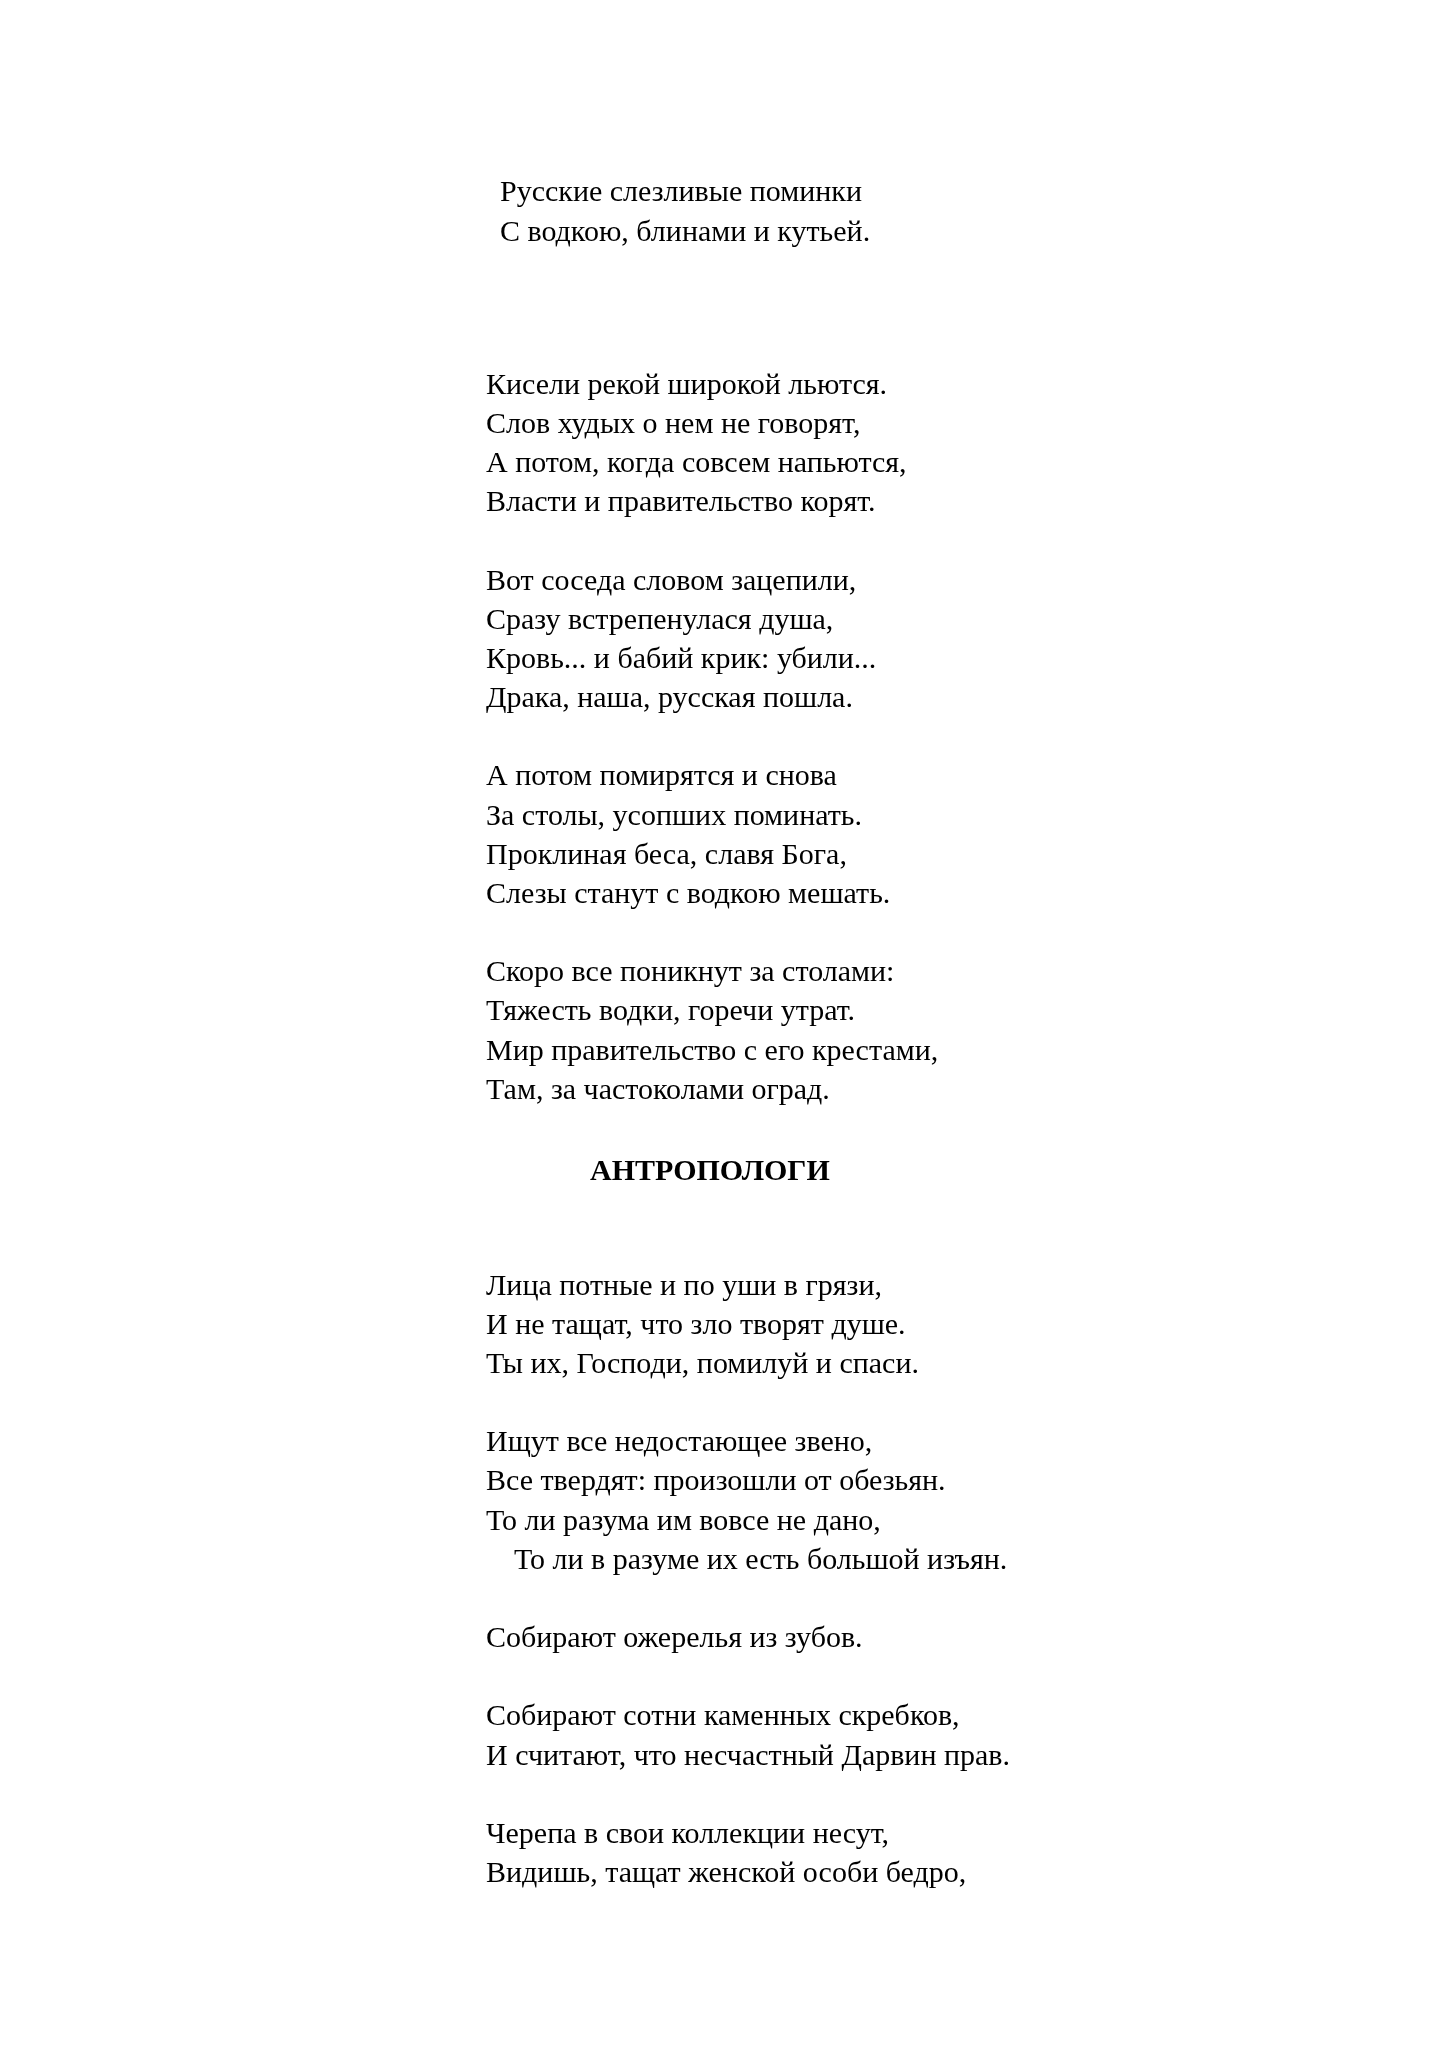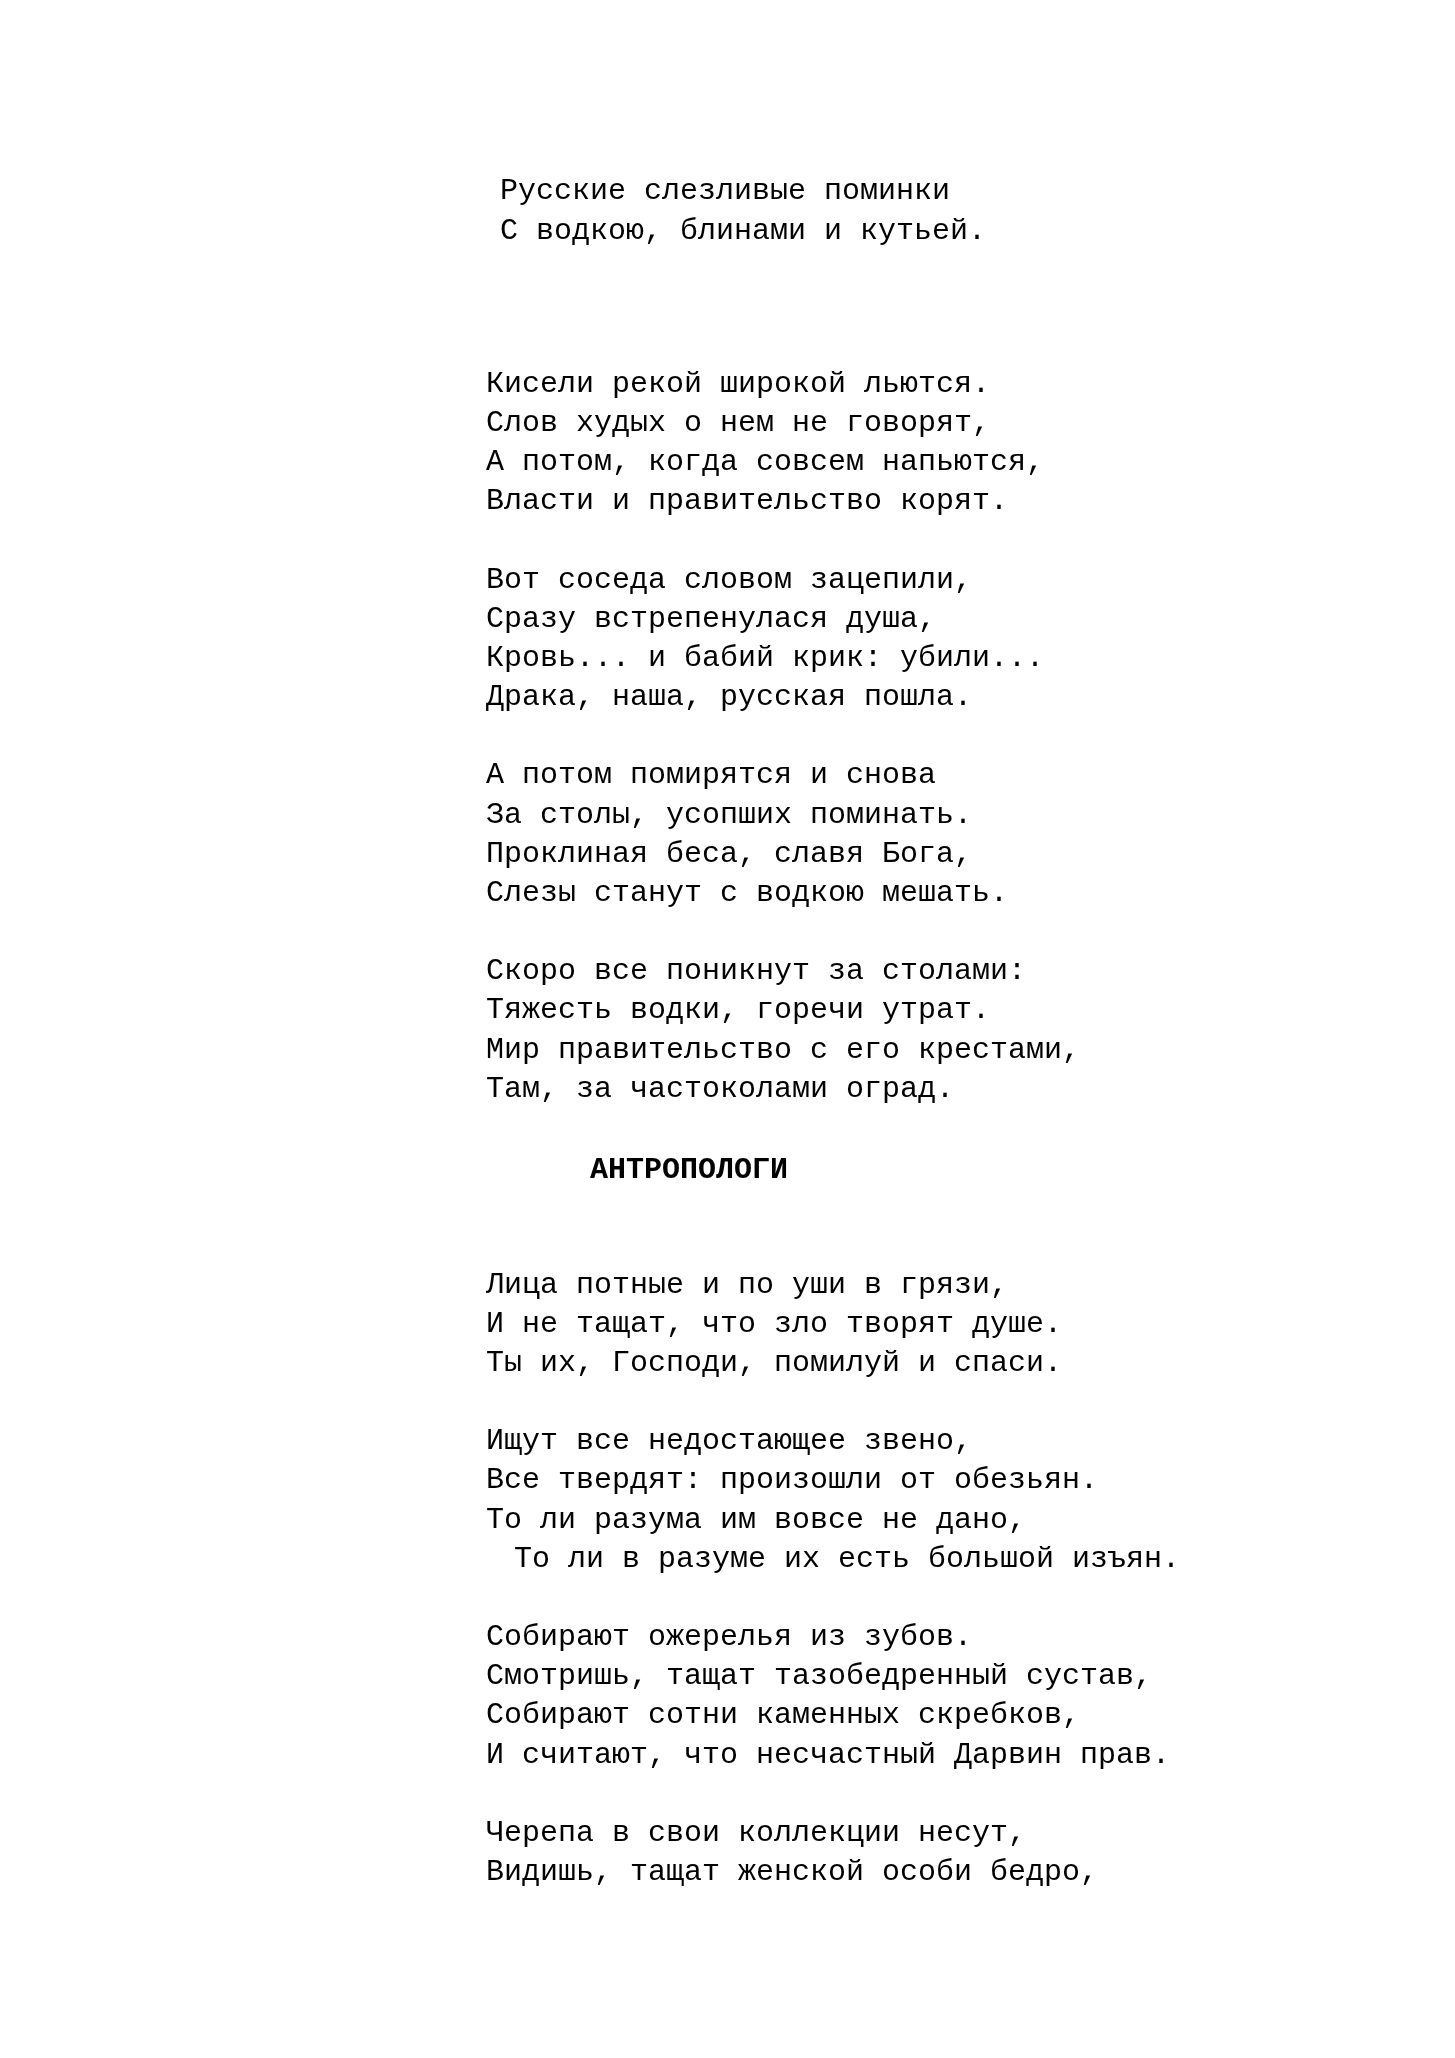--- a/index.html
+++ b/index.html
@@ -1,20 +1,20 @@
 <!DOCTYPE html>
 <html><head>
 <meta charset="utf-8">
 <style>
   html, body { margin: 0; padding: 0; background: #ffffff; }
   body { width: 1455px; height: 2058px; position: relative; overflow: hidden; }
   .page { position: absolute; left: 0; top: 0; width: 1455px; height: 2058px; background: #ffffff; }
   .line {
     position: absolute;
-    font-family: Liberation Mono, monospace;
+    font-family: Liberation Serif, serif;
     font-size: 30px;
     line-height: 30px;
     color: #000000;
     white-space: pre;
     margin: 0;
   }
   .heading { font-weight: bold; }
 </style>
 </head>
 <body>
@@ -49,19 +49,18 @@
   <p class="line" style="left:486px; top:1270px;">Лица потные и по уши в грязи,</p>
   <p class="line" style="left:486px; top:1309px;">И не тащат, что зло творят душе.</p>
   <p class="line" style="left:486px; top:1348px;">Ты их, Господи, помилуй и спаси.</p>
 
   <p class="line" style="left:486px; top:1426px;">Ищут все недостающее звено,</p>
   <p class="line" style="left:486px; top:1465px;">Все твердят: произошли от обезьян.</p>
   <p class="line" style="left:486px; top:1505px;">То ли разума им вовсе не дано,</p>
   <p class="line" style="left:486px; top:1544px;margin-left:28px;">То ли в разуме их есть большой изъян.</p>
 
   <p class="line" style="left:486px; top:1622px;text-align:center;">Собирают ожерелья из зубов.</p>
-  <p class="line" style="left:486px; top:1661px;">Смотришь, тащат тазобедренный сустав,</p>
   <p class="line" style="left:486px; top:1700px;">Собирают сотни каменных скребков,</p>
   <p class="line" style="left:486px; top:1740px;">И считают, что несчастный Дарвин прав.</p>
 
   <p class="line" style="left:486px; top:1818px;">Черепа в свои коллекции несут,</p>
   <p class="line" style="left:486px; top:1857px;">Видишь, тащат женской особи бедро,</p>
 </div>
 
 </body></html>

